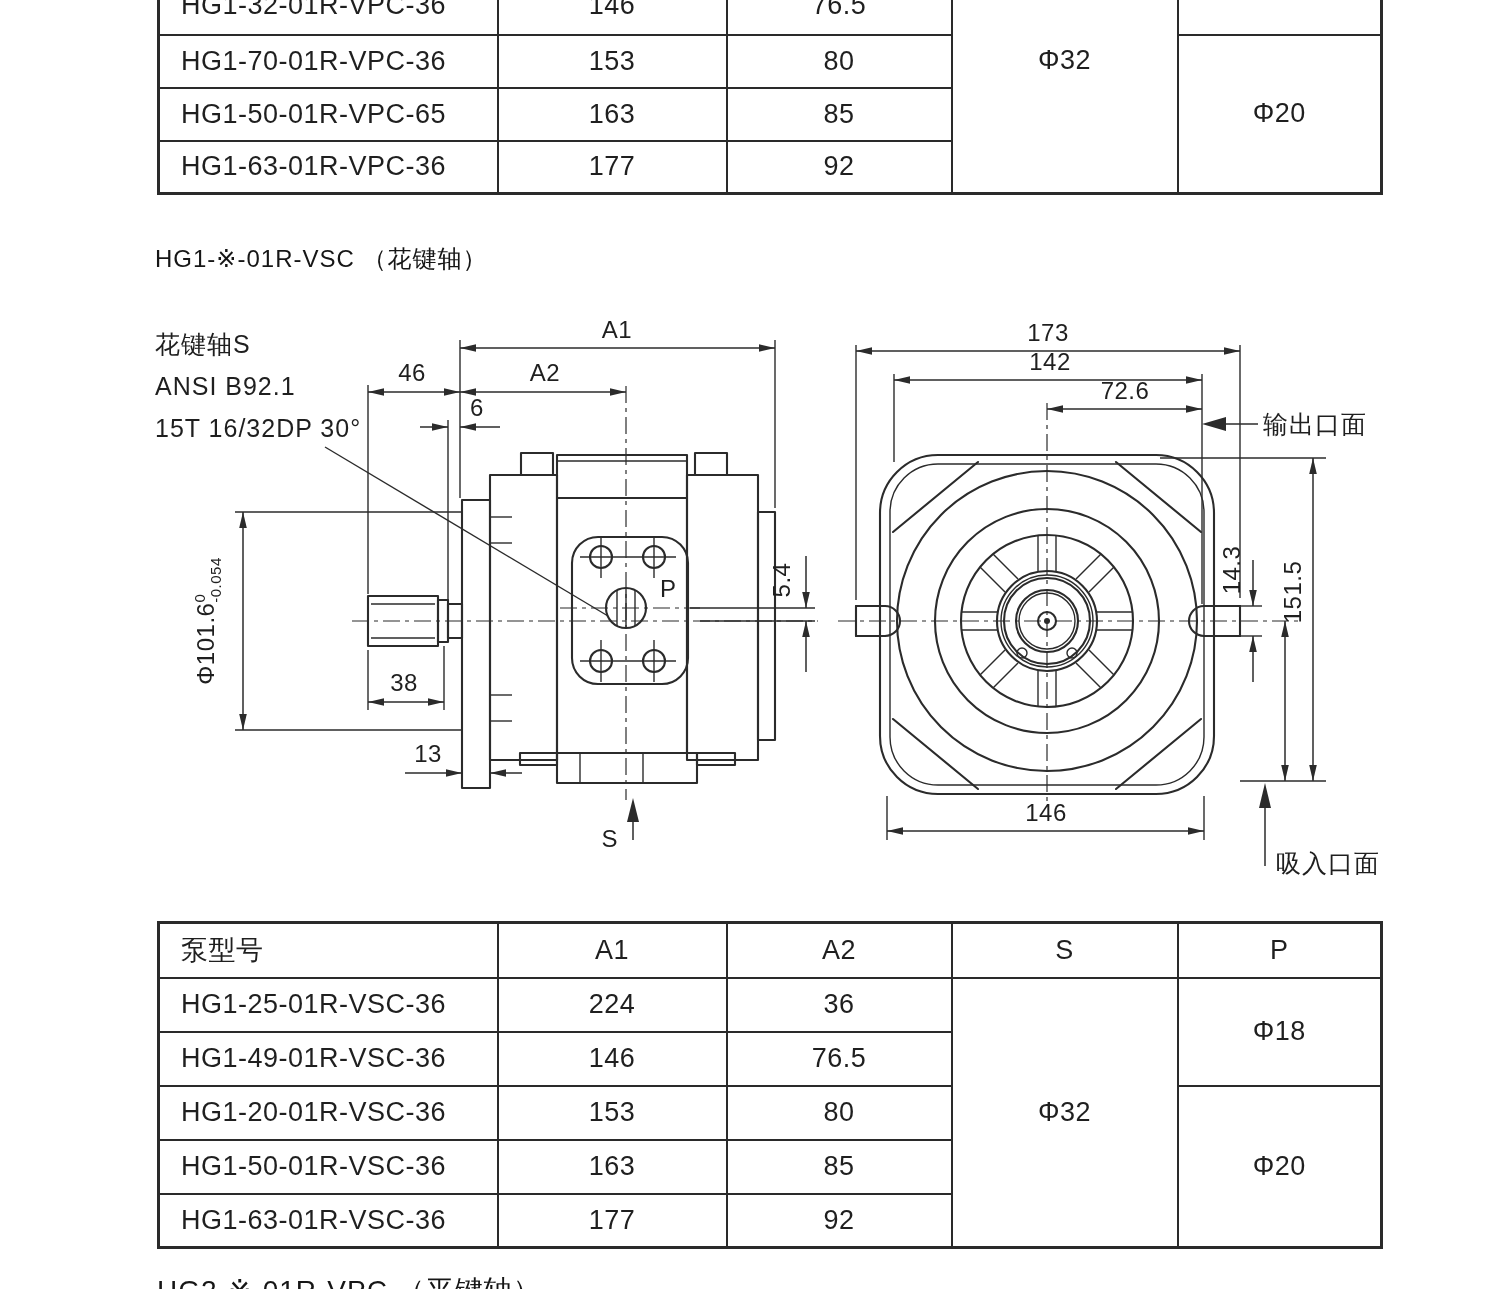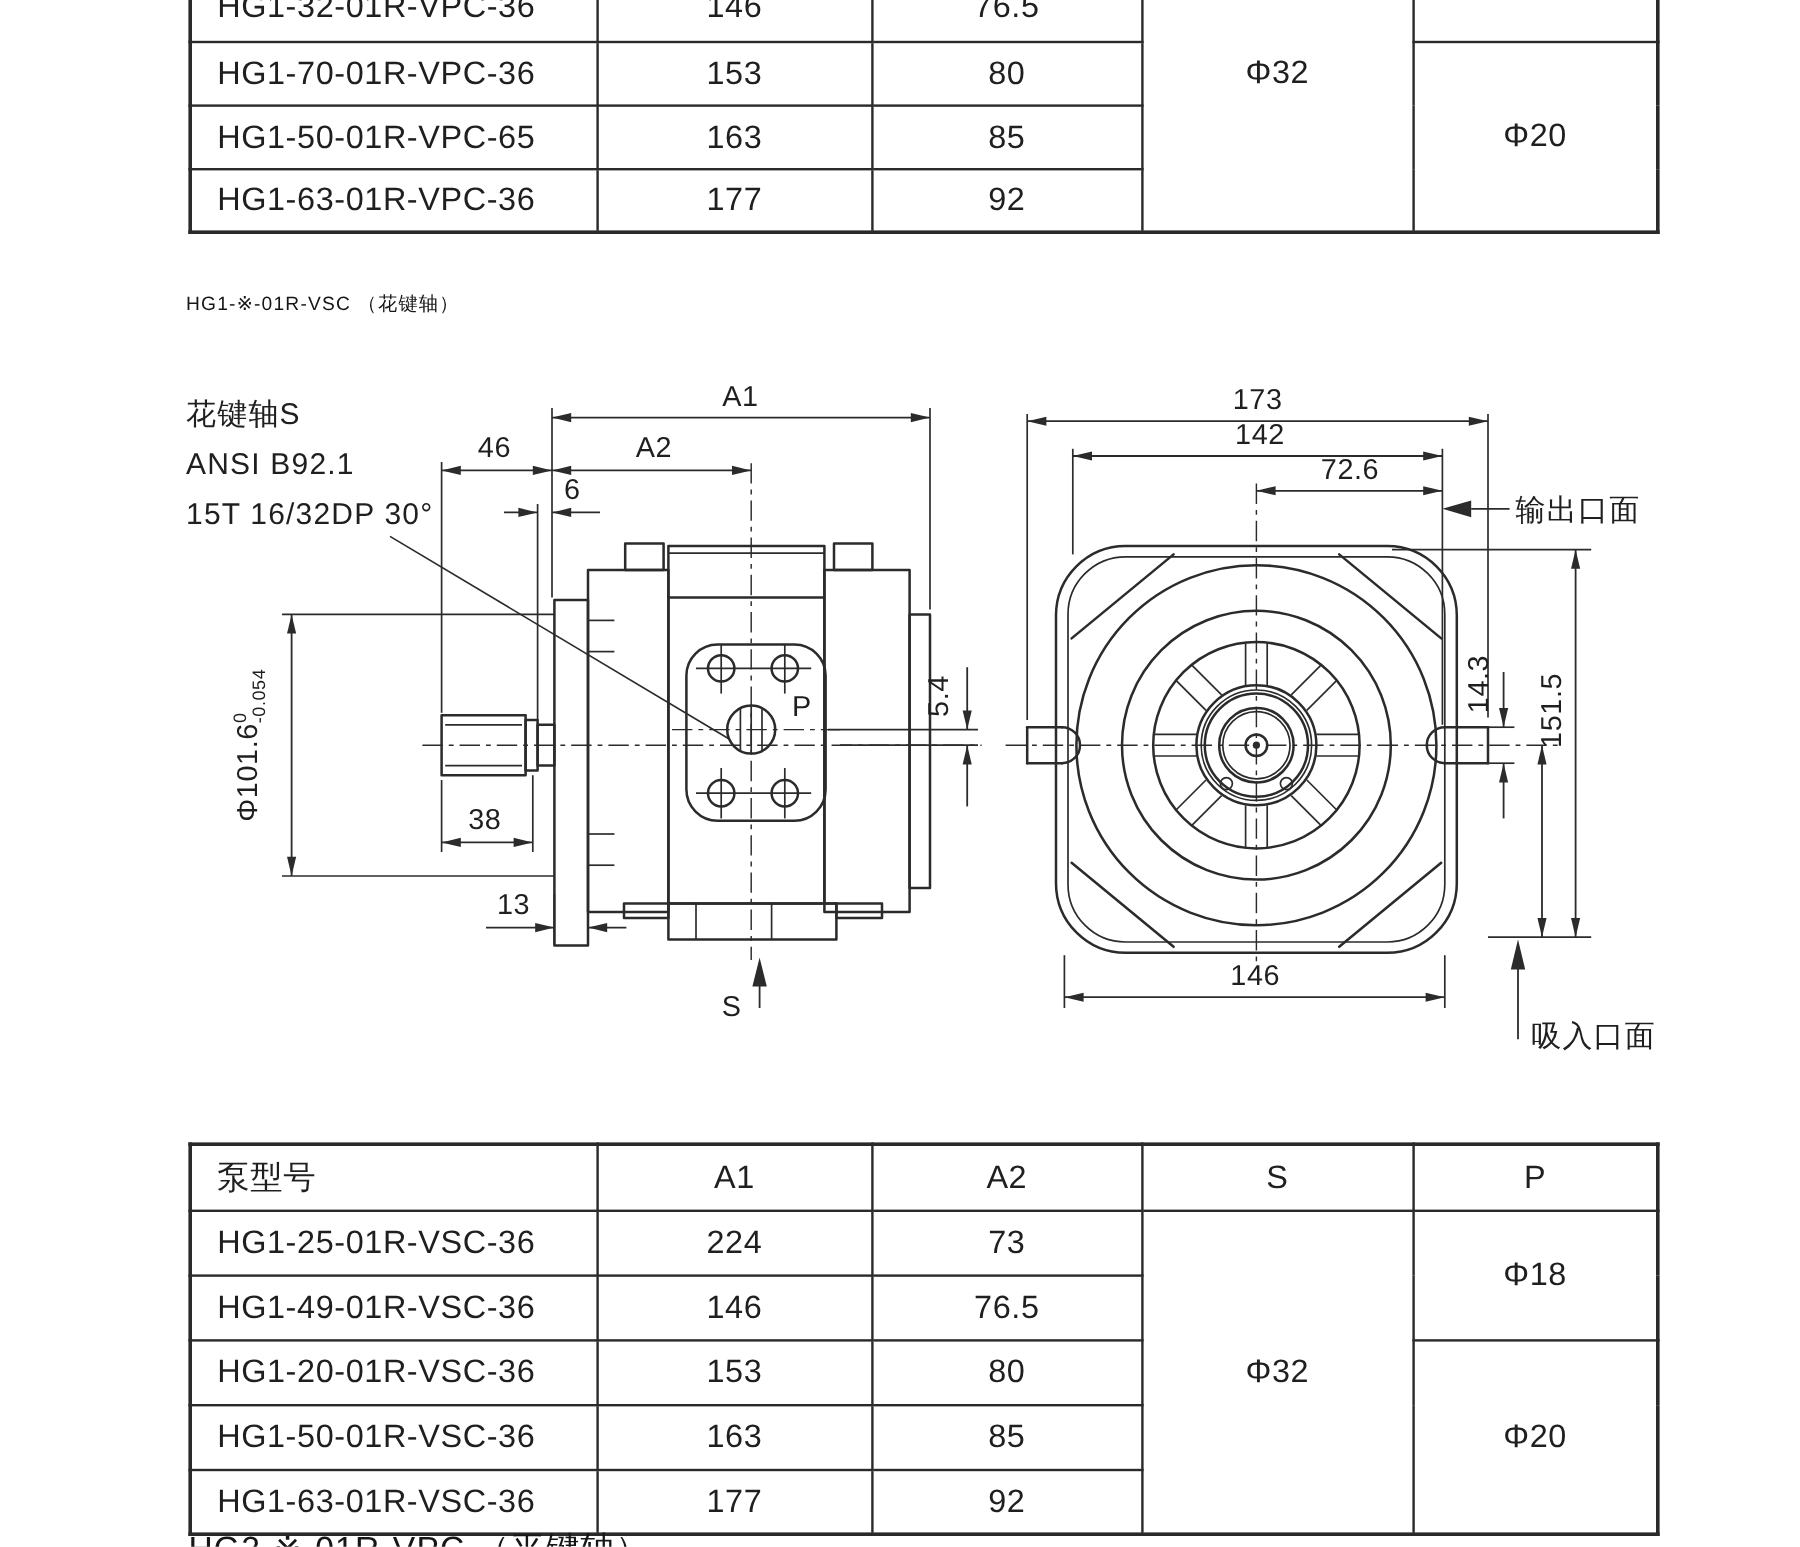--- a/index.html
+++ b/index.html
@@ -16,25 +16,25 @@
   table.spec td,table.spec th{
     border:2px solid #2a2a2a;text-align:center;vertical-align:middle;
     padding:0;font-weight:normal;letter-spacing:.5px;
   }
   table.spec .model{ text-align:left;padding-left:21px; }
   table.spec{ border:3px solid #2a2a2a; }
   .toptbl{ position:absolute;left:157px;top:-26px; }
   .toptbl tr{height:53px}
   .toptbl tr.first{height:59px}
   .toptbl .s-shift{position:relative;top:-24px;display:inline-block}
-  .bottbl{ position:absolute;left:157px;top:952px;border-radius:14px; }
+  .bottbl{ position:absolute;left:157px;top:921px;border-radius:14px; }
   .bottbl tr{height:54px}
   .bottbl tr.hdr{height:55px}
   .sec-title{
-    position:absolute;left:155px;top:243px;font-size:16px;color:#161616;
+    position:absolute;left:155px;top:243px;font-size:24px;color:#161616;
     letter-spacing:1px;white-space:nowrap;
   }
   .next-title{
     position:absolute;left:157px;top:1272px;font-size:28px;color:#161616;
     letter-spacing:1px;white-space:nowrap;
   }
   
   svg#dwg{position:absolute;left:0;top:0}
   .ol{stroke:#2b2b2b;stroke-width:2.1;fill:none;stroke-linejoin:round;stroke-linecap:round}
   .tl{stroke:#2b2b2b;stroke-width:1.4;fill:none}
@@ -304,21 +304,21 @@
       <tr class="hdr">
     <th class="model">泵型号</th>
     <th>A1</th>
     <th>A2</th>
     <th>S</th>
     <th>P</th>
   </tr>
   <tr>
     <td class="model">HG1-25-01R-VSC-36</td>
     <td>224</td>
-    <td>73</td>
+    <td>36</td>
     <td rowspan="5">Φ32</td>
     <td rowspan="2">Φ18</td>
   </tr>
   <tr>
     <td class="model">HG1-49-01R-VSC-36</td>
     <td>146</td>
     <td>76.5</td>
   </tr>
   <tr>
     <td class="model">HG1-20-01R-VSC-36</td>

